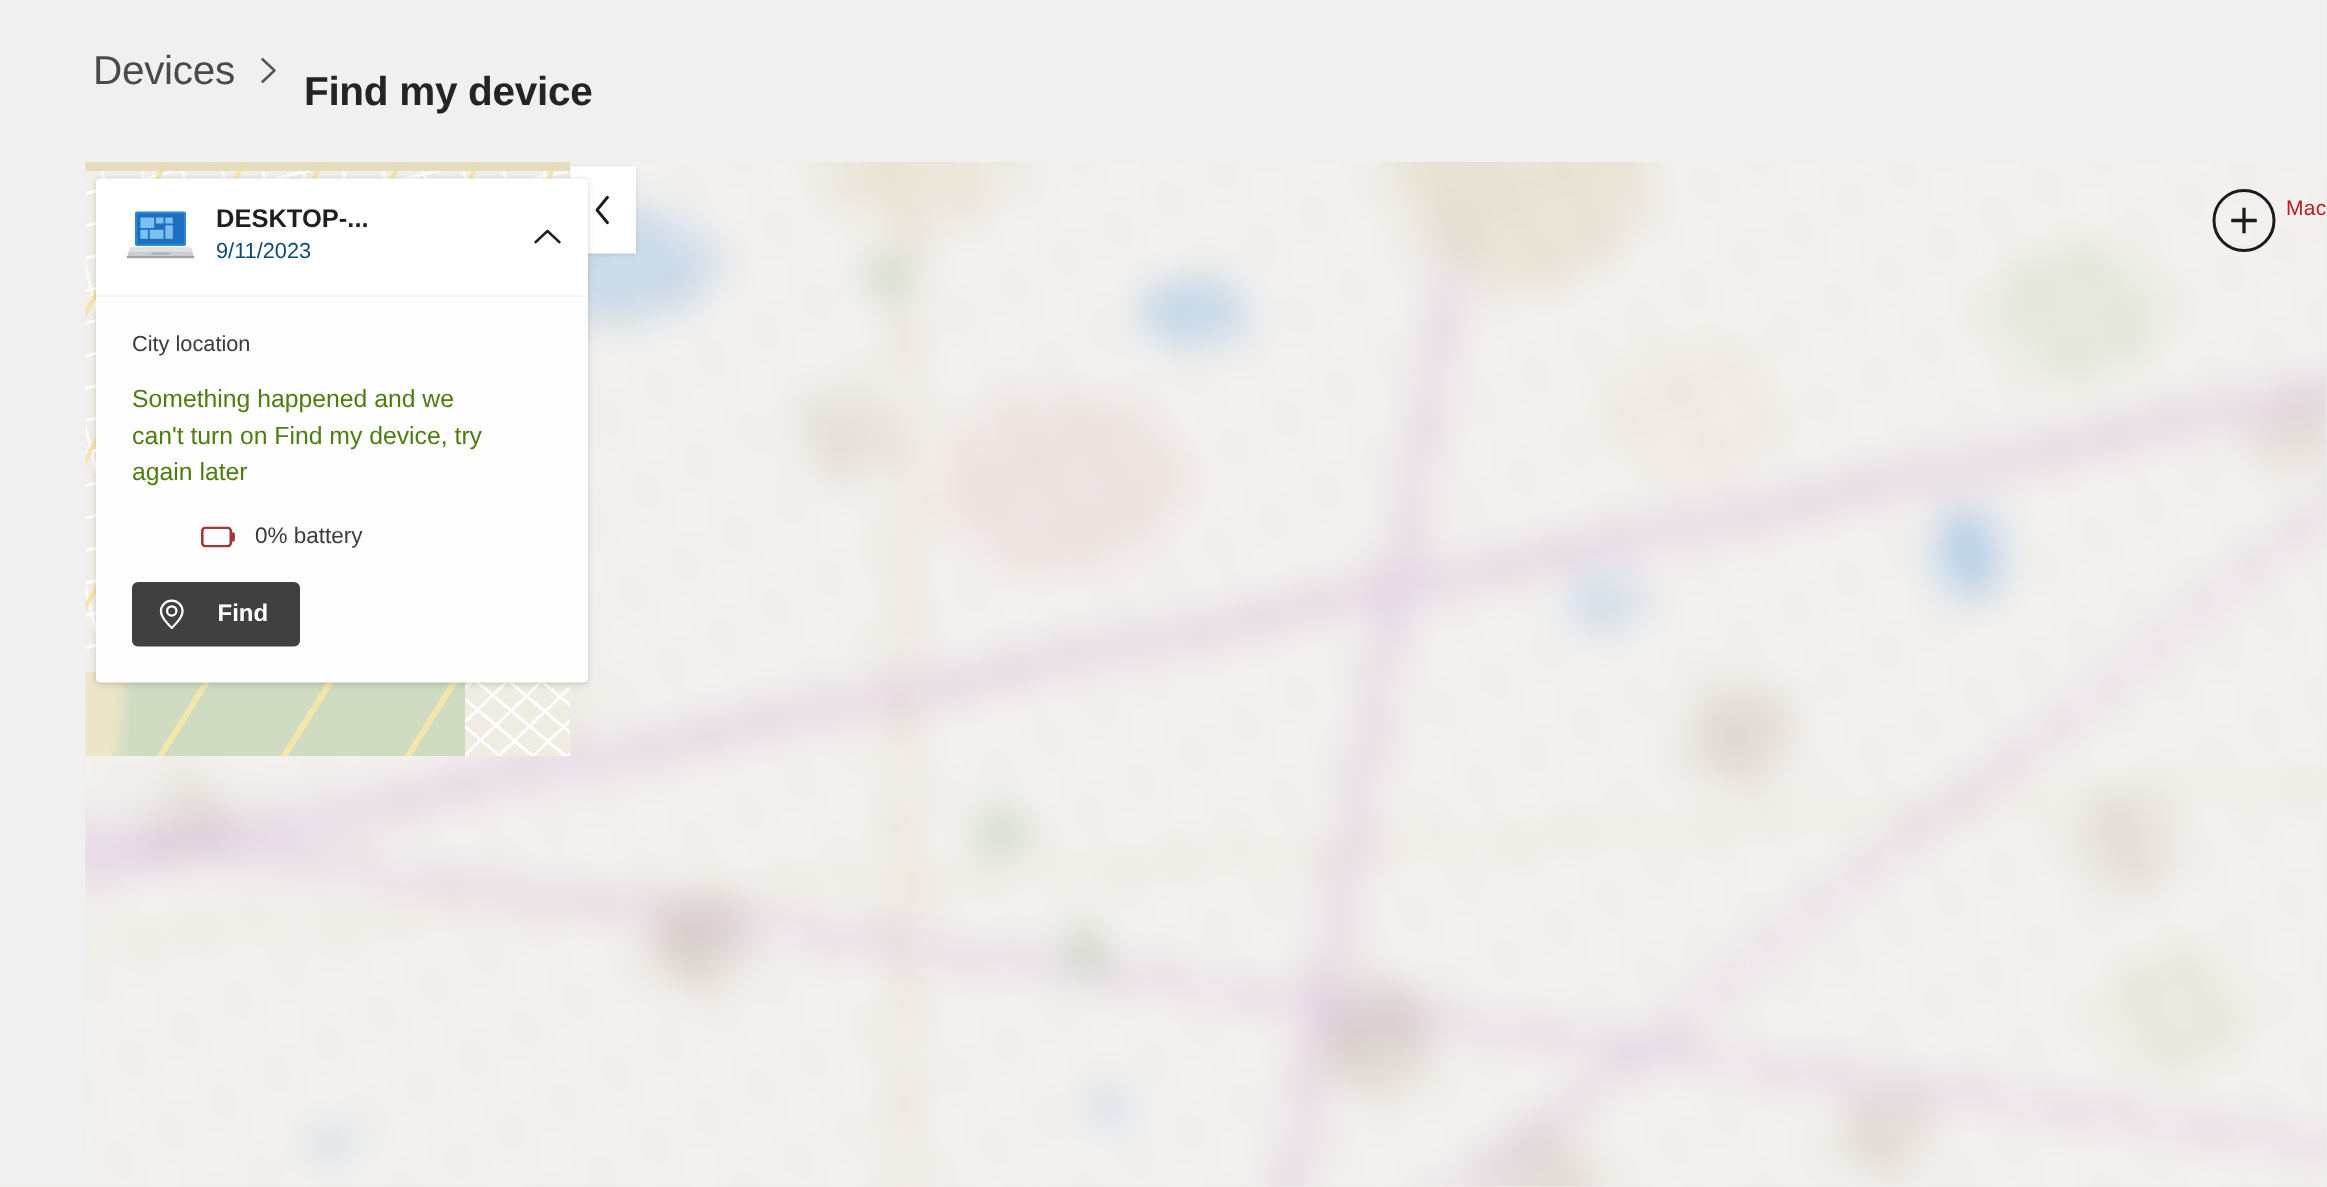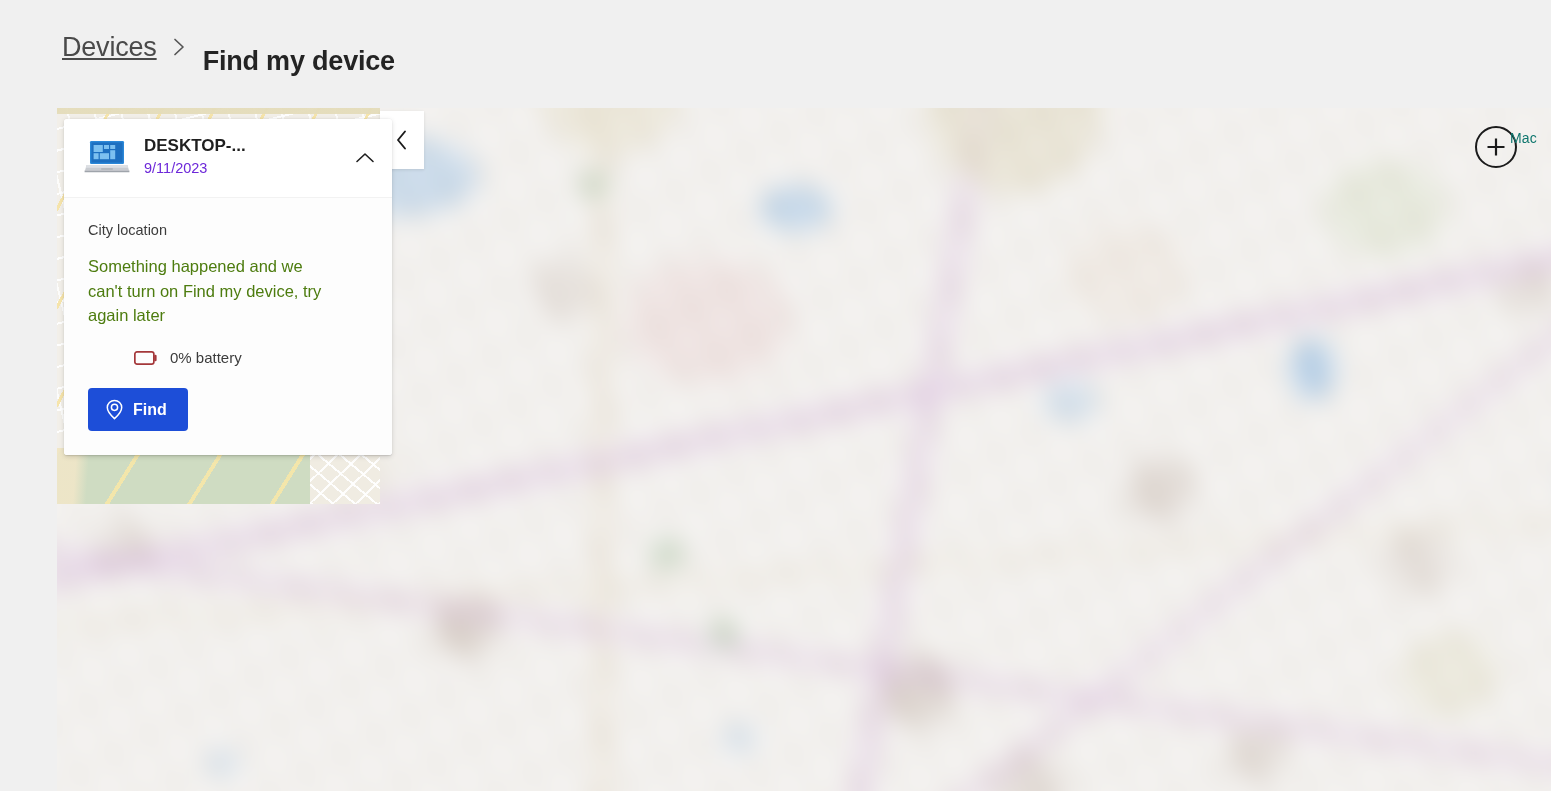--- a/index.html
+++ b/index.html
@@ -29,21 +29,20 @@
     align-items: center;
     gap: 14px;
     height: 40px;
   }
   .crumb-parent {
     font-size: 27px;
     color: #4a4a4a;
     font-weight: 400;
     letter-spacing: -0.2px;
     cursor: pointer;
-    text-decoration: underline;
   }
   .crumb-sep {
     display: inline-flex;
     align-items: center;
     justify-content: center;
     width: 18px;
     height: 26px;
     color: #5a5a5a;
   }
   .crumb-sep svg { display: block; }
@@ -180,24 +179,24 @@
     background: rgba(255,255,255,0.0);
     display: flex;
     align-items: center;
     justify-content: center;
     cursor: pointer;
   }
   .zoom-in-btn svg { display: block; }
 
   .map-attr {
     position: absolute;
-    right: 14px;
+    right: 0;
     top: 22px;
     font-size: 14px;
-    color: #0f766e;
+    color: #b91c1c;
     letter-spacing: 0.2px;
   }
 
   
   .panel-toggle {
     position: absolute;
     left: 323px;
     top: 3px;
     width: 44px;
     height: 58px;
@@ -240,21 +239,21 @@
   .device-name {
     font-size: 17px;
     font-weight: 600;
     color: #1f1f1f;
     line-height: 22px;
     white-space: nowrap;
     overflow: hidden;
   }
   .device-date {
     font-size: 14.5px;
-    color: #6d28d9;
+    color: #0c4a6e;
     line-height: 21px;
     margin-top: 1px;
   }
   .collapse-toggle {
     flex: 0 0 auto;
     width: 26px;
     height: 26px;
     display: flex;
     align-items: center;
     justify-content: center;
@@ -289,22 +288,22 @@
   .battery-icon { flex: 0 0 auto; width: 24px; height: 14px; }
   .battery-icon svg { display: block; }
   .battery-text {
     font-size: 15px;
     color: #3c3c3c;
     line-height: 20px;
   }
   .find-button {
     display: inline-flex;
     align-items: center;
-    gap: 9px;
-    background: #1d4ed8;
+    gap: 21px;
+    background: #404040;
     color: #ffffff;
     border: none;
     border-radius: 4px;
     padding: 11px 21px 11px 17px;
     font-family: inherit;
     font-size: 16px;
     font-weight: 600;
     cursor: pointer;
     line-height: 19px;
   }

